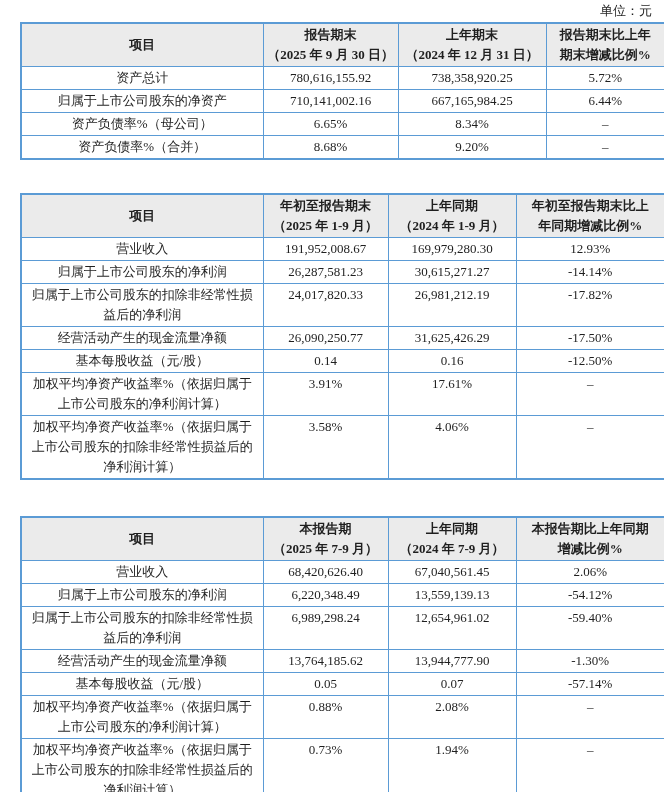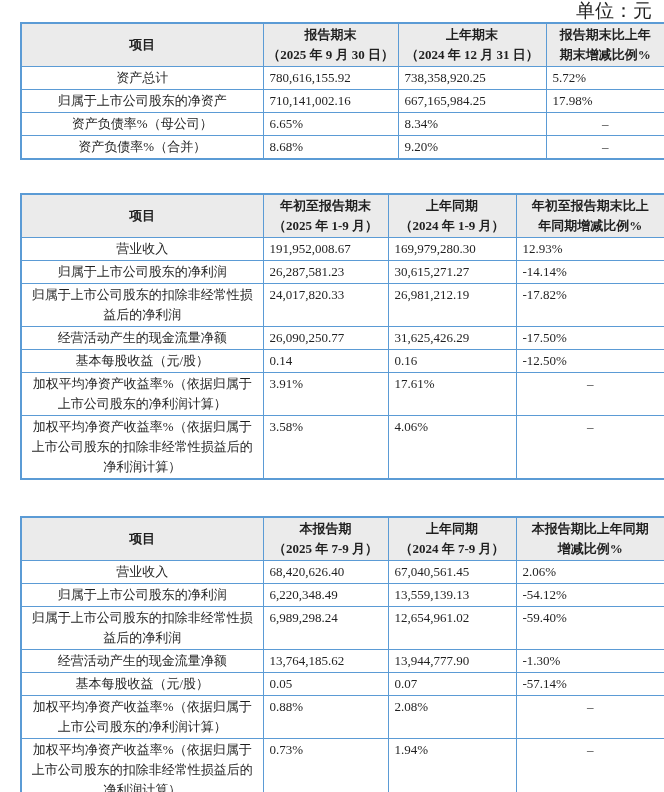--- a/index.html
+++ b/index.html
@@ -10,21 +10,21 @@
   *{box-sizing:border-box;}
   html,body{margin:0;padding:0;}
   body{
     width:664px;height:792px;overflow:hidden;background:#ffffff;
     font-family:"Liberation Serif","DejaVu Serif",serif;
     color:var(--text);
   }
   .unit-label{
     text-align:right;
     padding:3px 12px 0 0;
-    font-size:19px;
+    font-size:13px;
     line-height:16px;
   }
   table.fin{
     border-collapse:collapse;
     table-layout:fixed;
     width:644px;
     margin-left:20px;
     border:2px solid var(--border);
   }
   table.fin th, table.fin td{
@@ -39,21 +39,21 @@
     text-align:center;
     vertical-align:middle;
     padding:1px 2px;
   }
   table.fin td{
     background:#ffffff;
     vertical-align:top;
     padding:1px 6px;
   }
   td.item{text-align:center;padding-left:8px;padding-right:8px;}
-  td.num{text-align:left;}
+  td.num{text-align:center;}
   td.dash{text-align:center;}
   
   .tw1 col:nth-child(1){width:242px;}
   .tw1 col:nth-child(2){width:135px;}
   .tw1 col:nth-child(3){width:148px;}
   .tw1 col:nth-child(4){width:119px;}
   
   .tw2 col:nth-child(1){width:242px;}
   .tw2 col:nth-child(2){width:125px;}
   .tw2 col:nth-child(3){width:128px;}
@@ -86,21 +86,21 @@
         <tr>
           <td class="item">资产总计</td>
           <td class="num">780,616,155.92</td>
           <td class="num">738,358,920.25</td>
           <td class="num">5.72%</td>
         </tr>
         <tr>
           <td class="item">归属于上市公司股东的净资产</td>
           <td class="num">710,141,002.16</td>
           <td class="num">667,165,984.25</td>
-          <td class="num">17.98%</td>
+          <td class="num">6.44%</td>
         </tr>
         <tr>
           <td class="item">资产负债率%（母公司）</td>
           <td class="num">6.65%</td>
           <td class="num">8.34%</td>
           <td class="dash">–</td>
         </tr>
         <tr>
           <td class="item">资产负债率%（合并）</td>
           <td class="num">8.68%</td>

